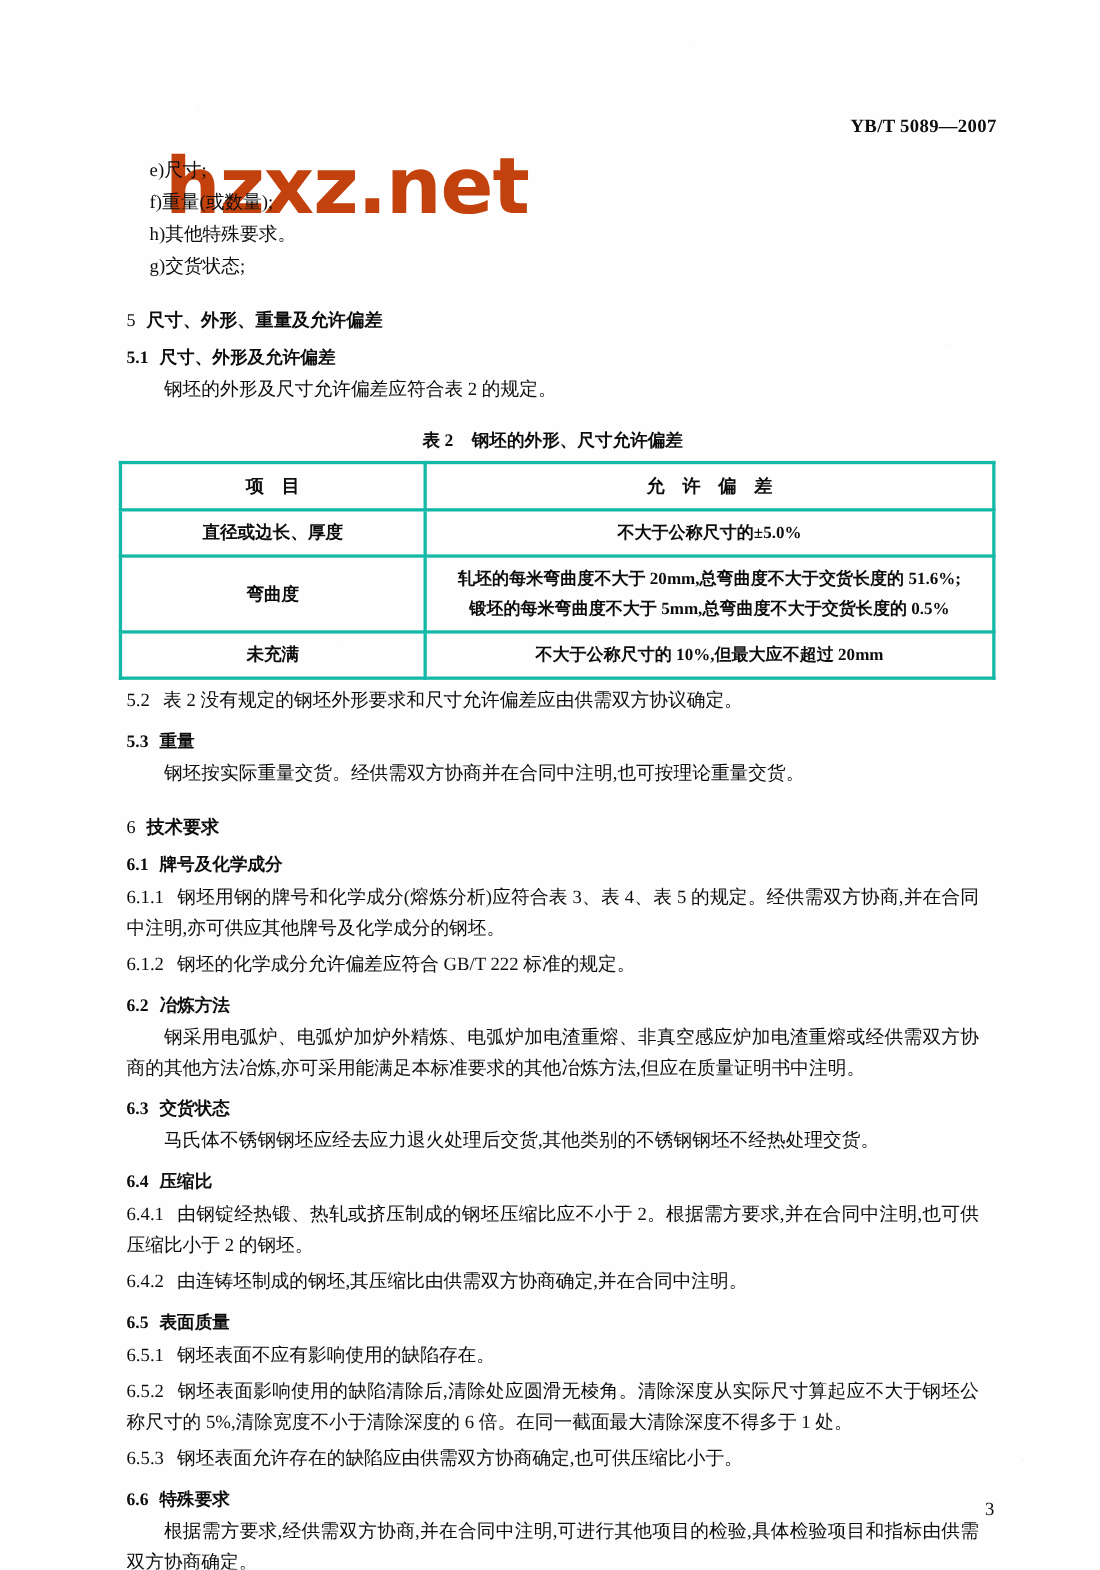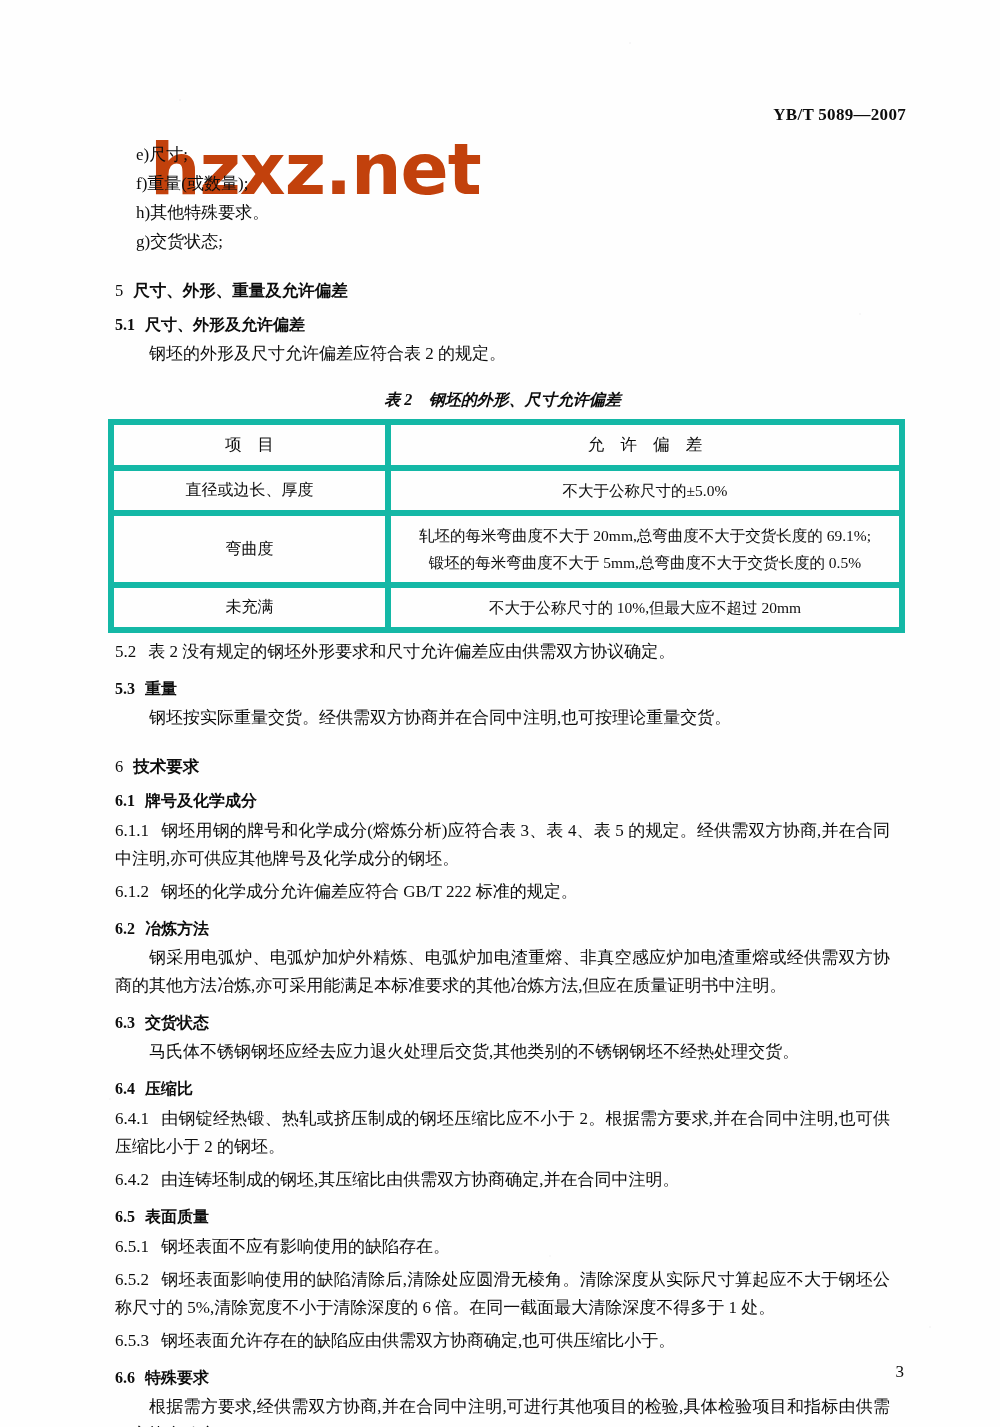--- a/index.html
+++ b/index.html
@@ -110,39 +110,38 @@
   .numpara .num {
     margin-right: 12px;
   }
   .tbl-caption {
     text-align: center;
     font-family: "DejaVu Sans", "Liberation Sans", sans-serif;
     font-weight: 700;
     font-size: 16px;
     margin-top: 22px;
     margin-bottom: 8px;
-    font-style: italic;
   }
   .tbl-caption .cap-num {
     font-family: "Liberation Serif", serif;
     font-weight: 700;
   }
   table.t2 {
     border-collapse: collapse;
     width: 797px;
     margin-left: -7px;
     table-layout: fixed;
     font-size: 15.5px;
   }
   table.t2 th, table.t2 td {
-    border: 6px solid #14b8a6;
+    border: 3px solid #14b8a6;
     text-align: center;
     vertical-align: middle;
     padding: 6px 8px;
-    font-weight: 400;
+    font-weight: 700;
   }
   table.t2 th {
     font-size: 16.5px;
     letter-spacing: 6px;
     padding: 9px 8px;
     text-indent: 6px;
   }
   table.t2 td.item {
     font-size: 16px;
     padding: 9px 8px;
@@ -200,21 +199,21 @@
           </tr>
         </thead>
         <tbody>
           <tr>
             <td class="item">直径或边长、厚度</td>
             <td class="val">不大于公称尺寸的±5.0%</td>
           </tr>
           <tr>
             <td class="item">弯曲度</td>
             <td class="val">
-              <div>轧坯的每米弯曲度不大于 20mm,总弯曲度不大于交货长度的 69.1%;</div>
+              <div>轧坯的每米弯曲度不大于 20mm,总弯曲度不大于交货长度的 51.6%;</div>
               <div>锻坯的每米弯曲度不大于 5mm,总弯曲度不大于交货长度的 0.5%</div>
             </td>
           </tr>
           <tr>
             <td class="item">未充满</td>
             <td class="val">不大于公称尺寸的 10%,但最大应不超过 20mm</td>
           </tr>
         </tbody>
       </table>
 

